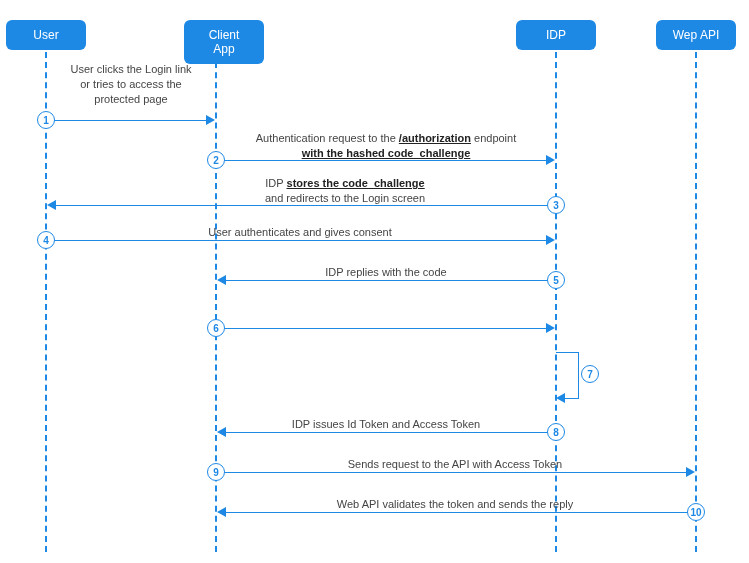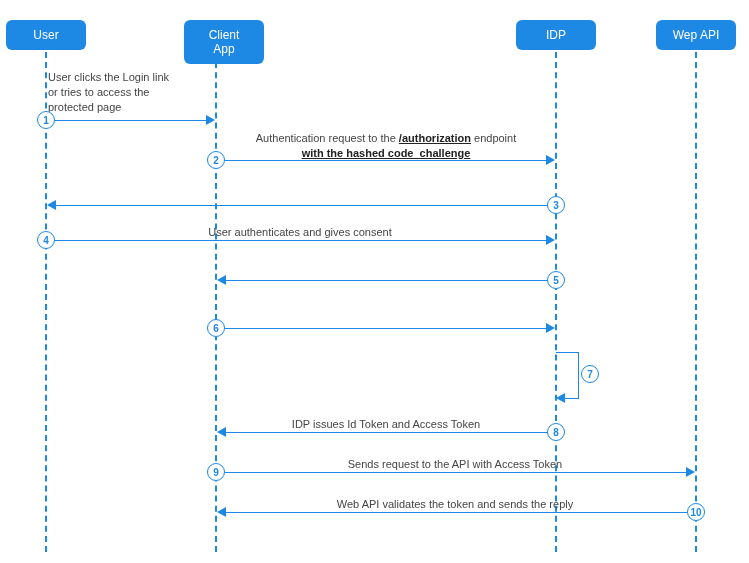--- a/index.html
+++ b/index.html
@@ -90,41 +90,45 @@
   <div class="participant" style="left:6px">User</div>
   <div class="participant" style="left:184px">Client App</div>
   <div class="participant" style="left:516px">IDP</div>
   <div class="participant" style="left:656px">Wep API</div>
 
   <div class="lifeline" style="left:45px"></div>
   <div class="lifeline" style="left:215px"></div>
   <div class="lifeline" style="left:555px"></div>
   <div class="lifeline" style="left:695px"></div>
 
-  <div class="msg-label" style="left:48px; top:70px; width:166px; text-align:left">User clicks the Login link<br>or tries to access the<br>protected page</div>
+  <div class="msg-label" style="left:48px; top:62px; width:166px; text-align:center">User clicks the Login link<br>or tries to access the<br>protected page</div>
   <div class="arrow-line" style="left:46px; top:120px; width:160px"></div>
   <div class="arrow-head-r" style="left:206px; top:115px"></div>
   <div class="step-num" style="left:37px; top:111px">1</div>
 
   <div class="msg-label" style="left:236px; top:131px; width:300px">
     <span>Authentication request to the </span><b>/authorization</b><span> endpoint<br></span><b>with the hashed code_challenge</b>
   </div>
   <div class="arrow-line" style="left:216px; top:160px; width:330px"></div>
   <div class="arrow-head-r" style="left:546px; top:155px"></div>
   <div class="step-num" style="left:207px; top:151px">2</div>
 
+  <div class="msg-label" style="left:180px; top:176px; width:330px">
+    <span>IDP </span><b>stores the code_challenge</b><span><br>and redirects to the Login screen</span>
+  </div>
   <div class="arrow-line" style="left:56px; top:205px; width:500px"></div>
   <div class="arrow-head-l" style="left:47px; top:200px"></div>
   <div class="step-num" style="left:547px; top:196px">3</div>
 
   <div class="msg-label" style="left:150px; top:225px; width:300px">User authenticates and gives consent</div>
   <div class="arrow-line" style="left:46px; top:240px; width:500px"></div>
   <div class="arrow-head-r" style="left:546px; top:235px"></div>
   <div class="step-num" style="left:37px; top:231px">4</div>
 
+  <div class="msg-label" style="left:236px; top:265px; width:300px">IDP replies with the code</div>
   <div class="arrow-line" style="left:226px; top:280px; width:330px"></div>
   <div class="arrow-head-l" style="left:217px; top:275px"></div>
   <div class="step-num" style="left:547px; top:271px">5</div>
 
   <div class="arrow-line" style="left:216px; top:328px; width:330px"></div>
   <div class="arrow-head-r" style="left:546px; top:323px"></div>
   <div class="step-num" style="left:207px; top:319px">6</div>
 
   <div class="selfloop-h" style="left:556px; top:352px; width:22px"></div>
   <div class="selfloop-v" style="left:578px; top:352px; height:46px"></div>

